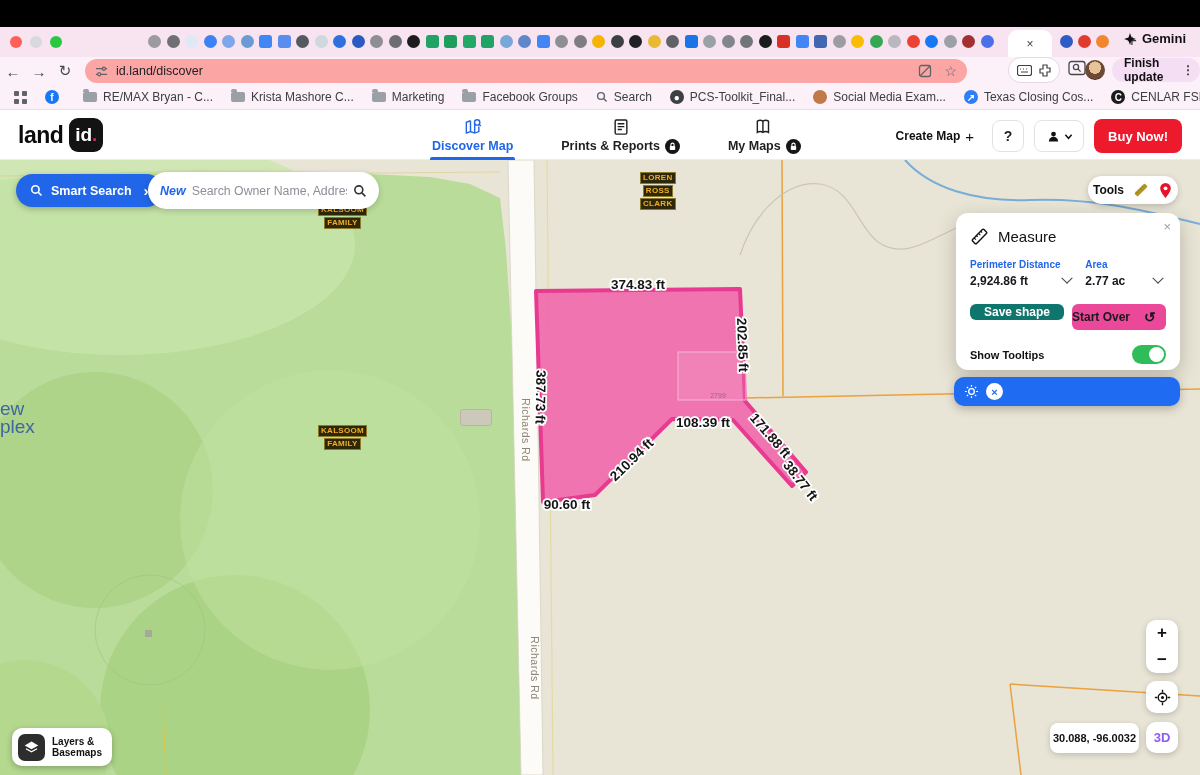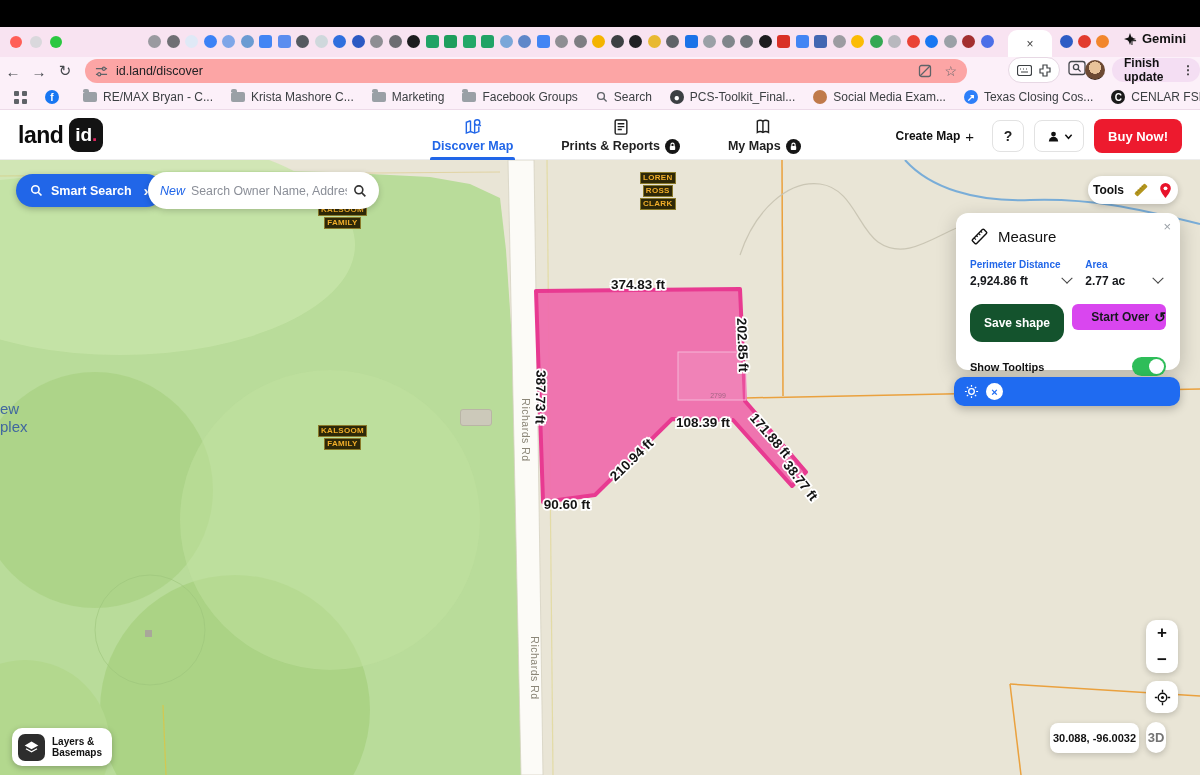--- a/index.html
+++ b/index.html
@@ -51,51 +51,51 @@
   .createmap{font-size:12px;font-weight:700;color:#111;display:flex;gap:5px;align-items:center;margin-right:8px}
   .sqbtn{height:32px;border:1px solid #e2e2e2;border-radius:8px;background:#fff;display:flex;align-items:center;justify-content:center;font-size:14px;font-weight:700;color:#222}
   .helpbtn{width:32px}
   .acctbtn{width:50px;gap:3px}
   .buynow{height:34px;padding:0 14px;background:#ed1a2e;border-radius:8px;color:#fff;font-size:13px;font-weight:700;display:flex;align-items:center}
   
   .map{position:absolute;left:0;top:160px;width:1200px;height:615px;background:#e9e5d6;overflow:hidden}
   .map svg.base{position:absolute;left:0;top:0}
   .maplabel{position:absolute;display:flex;flex-direction:column;align-items:center;gap:1px;z-index:3}
   .maplabel span{background:#2e2808;color:#f0ad2a;border:1px solid #8a7a2a;font-size:8px;font-weight:700;padding:0 2px;line-height:10px;letter-spacing:.3px}
-  .edgelabel{position:absolute;left:0;top:240px;color:#41679f;font-size:15px;line-height:18px;z-index:2}
+  .edgelabel{position:absolute;left:0;top:240px;color:#41679f;font-size:19px;line-height:18px;z-index:2}
   .building{position:absolute;left:460px;top:249px;width:32px;height:17px;background:#ccc9ba;border:1px solid #b9b5a5;border-radius:3px;z-index:2}
   .smart{position:absolute;left:16px;top:14px;height:33px;background:#2166e8;border-radius:17px;color:#fff;display:flex;align-items:center;gap:8px;padding:0 14px;font-size:12.5px;font-weight:700;z-index:5;box-shadow:0 2px 6px rgba(0,0,0,.25)}
   .searchbar{position:absolute;left:148px;top:12px;width:231px;height:37px;background:#fff;border-radius:19px;display:flex;align-items:center;padding:0 12px;gap:6px;z-index:5;box-shadow:0 2px 6px rgba(0,0,0,.18)}
-  .newbadge{color:#2166e8;font-weight:400;font-style:italic;font-size:12.5px;flex:none}
+  .newbadge{color:#2166e8;font-weight:700;font-style:italic;font-size:12.5px;flex:none}
   .searchbar input{border:0;outline:0;flex:1;font-size:12.3px;color:#333;background:transparent;font-family:"Liberation Sans",sans-serif;min-width:0}
   .searchbar input::placeholder{color:#8b8f98}
   .toolspill{position:absolute;left:1088px;top:16px;width:90px;height:28px;background:#fff;border-radius:14px;display:flex;align-items:center;justify-content:center;gap:8px;font-size:12px;font-weight:700;color:#111;z-index:5;box-shadow:0 2px 6px rgba(0,0,0,.2)}
   .panel{position:absolute;left:956px;top:53px;width:224px;height:157px;background:#fff;border-radius:12px;z-index:6;box-shadow:0 6px 20px rgba(0,0,0,.22);padding:14px}
   .panel .close{position:absolute;right:9px;top:6px;color:#9aa0a6;font-size:13px}
   .panel-title{display:flex;align-items:center;gap:9px;font-size:15px;font-weight:400;color:#111}
   .cols{display:flex;margin-top:13px}
   .col1{width:112px}.col2{width:86px}
   .collabel{color:#2166e8;font-size:10px;font-weight:700;margin-bottom:4px}
   .colval{display:flex;align-items:center;justify-content:space-between;font-size:12px;font-weight:700;color:#16181c}
   .chev{width:8px;height:8px;border-right:1.6px solid #444;border-bottom:1.6px solid #444;transform:rotate(45deg) translate(-2px,-2px);margin-right:4px}
   .btnrow{display:flex;gap:8px;margin-top:16px}
-  .btn-save{width:94px;height:38px;background:#14532d;border-radius:12px;color:#fff;font-size:12px;font-weight:700;display:flex;align-items:center;justify-content:center}
-  .btn-start{width:94px;height:26px;background:#d946ef;border-radius:6px;color:#16181c;font-size:12px;font-weight:700;display:flex;align-items:center;justify-content:flex-end;gap:5px}
+  .btn-save{width:94px;height:16px;background:#0f766e;border-radius:6px;color:#fff;font-size:12px;font-weight:700;display:flex;align-items:center;justify-content:center}
+  .btn-start{width:94px;height:26px;background:#ec4899;border-radius:6px;color:#16181c;font-size:12px;font-weight:700;display:flex;align-items:center;justify-content:flex-start;gap:14px}
   .tooltiprow{display:flex;align-items:center;justify-content:space-between;margin-top:15px}
   .tooltiprow .lbl{font-size:11px;font-weight:700;color:#111}
   .toggle{width:34px;height:19px;background:#2ebd59;border-radius:10px;position:relative}
   .toggle::after{content:"";position:absolute;right:2px;top:2px;width:15px;height:15px;border-radius:50%;background:#fff}
   .banner{position:absolute;left:954px;top:217px;width:226px;height:29px;background:#1f6bf1;border-radius:10px;display:flex;align-items:center;gap:7px;padding:0 8px 0 10px;z-index:6;box-shadow:0 3px 10px rgba(0,0,0,.25)}
   .banner .txt{color:#fff;font-size:11.5px;font-weight:700;flex:1}
   .banner .bx{width:17px;height:17px;border-radius:50%;background:#fff;color:#1f6bf1;font-size:11px;font-weight:700;display:flex;align-items:center;justify-content:center}
   .zoomctl{position:absolute;left:1146px;top:460px;width:32px;height:53px;background:#fff;border-radius:10px;z-index:5;box-shadow:0 2px 6px rgba(0,0,0,.2);display:flex;flex-direction:column}
   .zoomctl div{flex:1;display:flex;align-items:center;justify-content:center;font-size:17px;font-weight:600;color:#111}
   .locatebtn{position:absolute;left:1146px;top:521px;width:32px;height:32px;background:#fff;border-radius:10px;z-index:5;box-shadow:0 2px 6px rgba(0,0,0,.2);display:flex;align-items:center;justify-content:center}
   .coords{position:absolute;left:1050px;top:563px;width:89px;height:30px;background:#fff;border-radius:8px;z-index:5;box-shadow:0 2px 6px rgba(0,0,0,.18);display:flex;align-items:center;justify-content:center;font-size:11px;font-weight:700;color:#111}
-  .threed{position:absolute;left:1146px;top:562px;width:20px;height:31px;background:#fff;border-radius:10px;z-index:5;box-shadow:0 2px 6px rgba(0,0,0,.2);display:flex;align-items:center;justify-content:center;font-size:13px;font-weight:800;color:#737373}
+  .threed{position:absolute;left:1146px;top:562px;width:32px;height:31px;background:#fff;border-radius:10px;z-index:5;box-shadow:0 2px 6px rgba(0,0,0,.2);display:flex;align-items:center;justify-content:center;font-size:13px;font-weight:800;color:#8b5cf6}
   .layers{position:absolute;left:12px;top:568px;height:38px;background:#fff;border-radius:10px;z-index:5;box-shadow:0 2px 6px rgba(0,0,0,.25);display:flex;align-items:center;gap:7px;padding:0 10px 0 6px}
   .layers .ic{width:27px;height:27px;background:#2d2d2d;border-radius:7px;display:flex;align-items:center;justify-content:center}
   .layers .tx{font-size:10px;font-weight:800;color:#111;line-height:11px}
 </style>
 </head>
 <body>
 
 <div class="menubar"></div>
 
 <div class="tabstrip">

